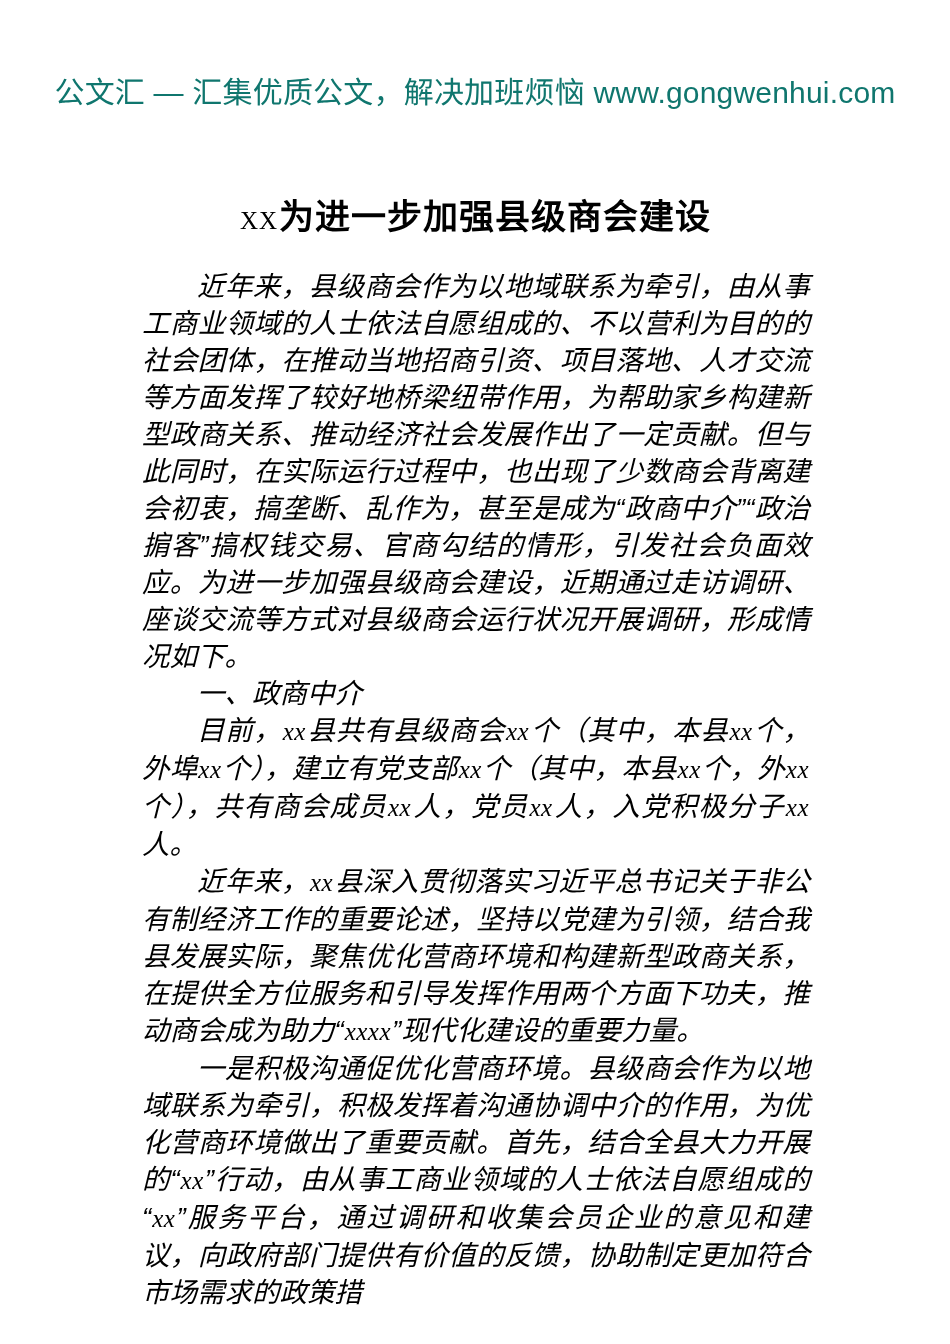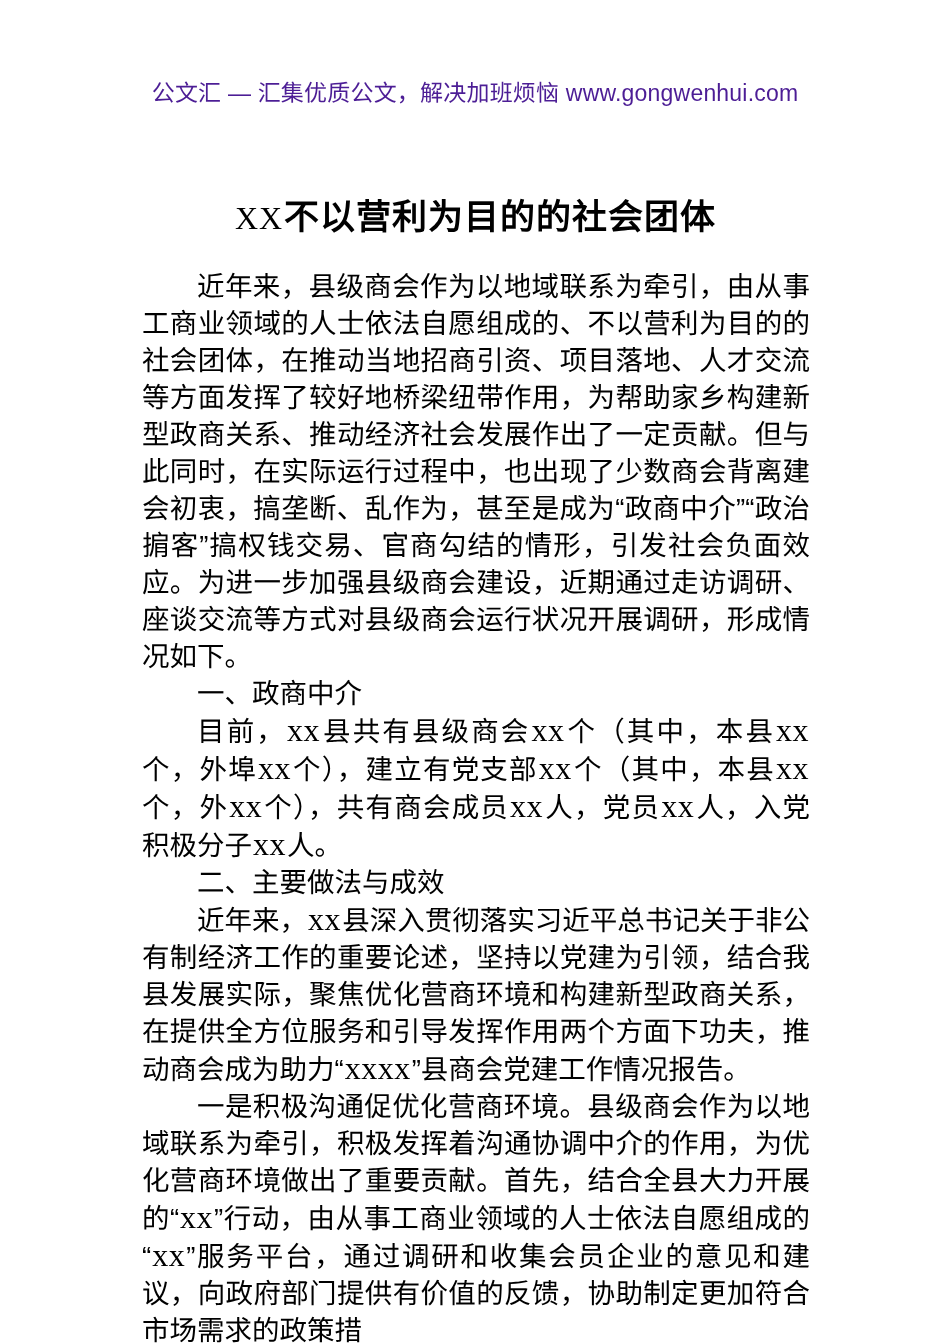--- a/index.html
+++ b/index.html
@@ -21,24 +21,24 @@
   }
 
   
   .banner {
     position: absolute;
     top: 76px;
     left: 0;
     width: 950px;
     text-align: center;
     white-space: nowrap;
-    font-size: 23px;
+    font-size: 30px;
     line-height: 34px;
     letter-spacing: 0.2px;
-    color: #4c1d95;
+    color: #0f766e;
     font-weight: 400;
   }
 
   
   .doc-title {
     position: absolute;
     top: 168px;
     left: 0;
     width: 950px;
     text-align: center;
@@ -64,62 +64,60 @@
 
   .para {
     margin: 0;
     font-size: 27.5px;
     line-height: 37px;
     text-align: justify;
     text-justify: inter-ideograph;
     text-align-last: left;
     letter-spacing: 0px;
     word-break: break-all;
+    font-style: italic;
   }
 
   .para.indent {
     text-indent: 2em;
   }
 
   
   .lat {
     font-family: "Liberation Serif", "DejaVu Serif", serif;
-    font-size: 32px;
+    font-size: 25px;
     letter-spacing: 0.5px;
     padding: 0 1px;
   }
 </style>
 </head>
 <body>
 
 <div id="page">
 
   <div class="banner">
     <span>公文汇 — 汇集优质公文，解决加班烦恼 www.gongwenhui.com</span>
   </div>
 
   <h1 class="doc-title">
-    <span class="lat">XX</span><span>不以营利为目的的社会团体</span>
+    <span class="lat">XX</span><span>为进一步加强县级商会建设</span>
   </h1>
 
   <div class="body-block">
 
     <p class="para indent">
       <span>近年来，县级商会作为以地域联系为牵引，由从事工商业领域的人士依法自愿组成的、不以营利为目的的社会团体，在推动当地招商引资、项目落地、人才交流等方面发挥了较好地桥梁纽带作用，为帮助家乡构建新型政商关系、推动经济社会发展作出了一定贡献。但与此同时，在实际运行过程中，也出现了少数商会背离建会初衷，搞垄断、乱作为，甚至是成为“政商中介”“政治掮客”搞权钱交易、官商勾结的情形，引发社会负面效应。为进一步加强县级商会建设，近期通过走访调研、座谈交流等方式对县级商会运行状况开展调研，形成情况如下。</span>
     </p>
 
     <p class="para indent">
       <span>一、政商中介</span>
     </p>
 
     <p class="para indent"><span>目前，</span><span class="lat">xx</span><span>县共有县级商会</span><span class="lat">xx</span><span>个（其中，本县</span><span class="lat">xx</span><span>个，外埠</span><span class="lat">xx</span><span>个），建立有党支部</span><span class="lat">xx</span><span>个（其中，本县</span><span class="lat">xx</span><span>个，外</span><span class="lat">xx</span><span>个），共有商会成员</span><span class="lat">xx</span><span>人，党员</span><span class="lat">xx</span><span>人，入党积极分子</span><span class="lat">xx</span><span>人。</span></p>
 
-    <p class="para indent">
-      <span>二、主要做法与成效</span>
-    </p>
 
-    <p class="para indent"><span>近年来，</span><span class="lat">xx</span><span>县深入贯彻落实习近平总书记关于非公有制经济工作的重要论述，坚持以党建为引领，结合我县发展实际，聚焦优化营商环境和构建新型政商关系，在提供全方位服务和引导发挥作用两个方面下功夫，推动商会成为助力“</span><span class="lat">xxxx</span><span>”县商会党建工作情况报告。</span></p>
+    <p class="para indent"><span>近年来，</span><span class="lat">xx</span><span>县深入贯彻落实习近平总书记关于非公有制经济工作的重要论述，坚持以党建为引领，结合我县发展实际，聚焦优化营商环境和构建新型政商关系，在提供全方位服务和引导发挥作用两个方面下功夫，推动商会成为助力“</span><span class="lat">xxxx</span><span>”现代化建设的重要力量。</span></p>
 
     <p class="para indent"><span>一是积极沟通促优化营商环境。县级商会作为以地域联系为牵引，积极发挥着沟通协调中介的作用，为优化营商环境做出了重要贡献。首先，结合全县大力开展的“</span><span class="lat">xx</span><span>”行动，由从事工商业领域的人士依法自愿组成的“</span><span class="lat">xx</span><span>”服务平台，通过调研和收集会员企业的意见和建议，向政府部门提供有价值的反馈，协助制定更加符合市场需求的政策措</span></p>
 
   </div>
 
 </div>
 
 </body></html>

